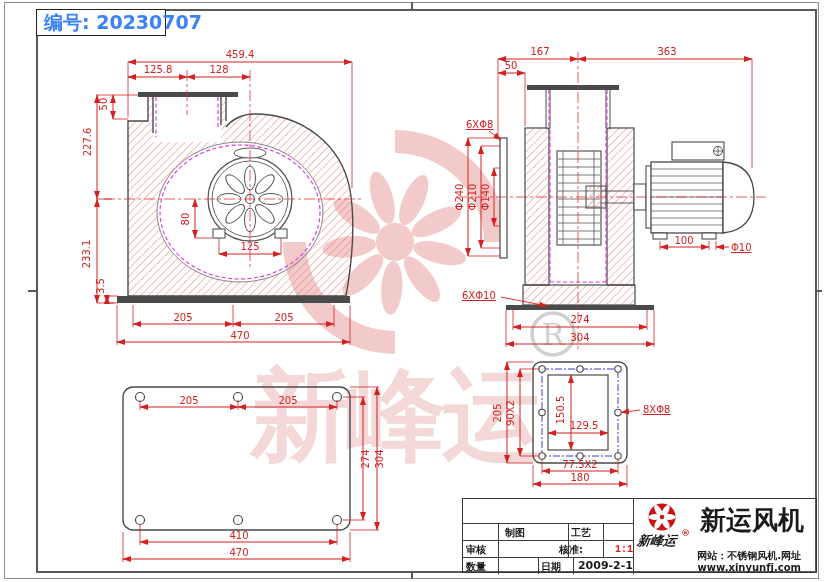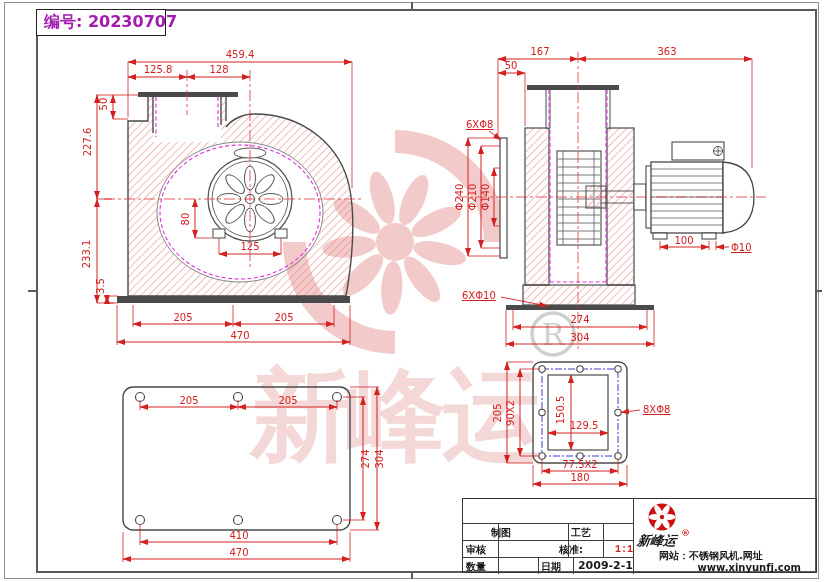--- a/index.html
+++ b/index.html
@@ -258,37 +258,37 @@
 
 <div class="blk" style="left:4px;top:2px;width:815px;height:577px;border:1px solid #909090;"></div>
 <div class="blk" style="left:36px;top:9px;width:781px;height:564px;border:2px solid #5a5a5a;"></div>
 <div class="blk" style="left:411px;top:2px;width:2px;height:7px;background:#5a5a5a;"></div>
 <div class="blk" style="left:411px;top:573px;width:2px;height:6px;background:#5a5a5a;"></div>
 <div class="blk" style="left:28px;top:290px;width:8px;height:2px;background:#5a5a5a;"></div>
 <div class="blk" style="left:817px;top:290px;width:5px;height:2px;background:#5a5a5a;"></div>
 
 
 <div class="blk" style="left:36px;top:9px;width:130px;height:27px;border:1.5px solid #222;background:#fff;">
-  <div style="font-size:16px;font-weight:bold;color:#a21caf;line-height:24px;padding-left:7px;white-space:nowrap;">编号: 20230707</div>
+  <div style="font-size:19px;font-weight:bold;color:#3b82f6;line-height:24px;padding-left:7px;white-space:nowrap;">编号: 20230707</div>
 </div>
 
 
 <div class="blk" style="left:462px;top:498px;width:355px;height:75px;border:1.5px solid #333;background:transparent;">
 
   <div class="tb-line" style="left:0;top:24px;width:170px;height:1px;"></div>
   <div class="tb-line" style="left:0;top:41px;width:170px;height:1px;"></div>
   <div class="tb-line" style="left:0;top:58px;width:170px;height:1px;"></div>
   <div class="tb-line" style="left:170px;top:0;width:1px;height:75px;"></div>
   <div class="tb-line" style="left:35px;top:24px;width:1px;height:51px;"></div>
   <div class="tb-line" style="left:105px;top:24px;width:1px;height:34px;"></div>
   <div class="tb-line" style="left:140px;top:24px;width:1px;height:34px;"></div>
   <div class="tb-line" style="left:75px;top:58px;width:1px;height:17px;"></div>
   <div class="tb-line" style="left:110px;top:58px;width:1px;height:17px;"></div>
 
-  <div class="lbl" style="left:4px;top:26px;padding-left:24px;">制图</div>
+  <div class="lbl" style="left:18px;top:26px;padding-left:24px;">制图</div>
   <div class="lbl" style="left:108px;top:26px;text-align:center;">工艺</div>
   <div class="lbl" style="left:3px;top:43px;">审核</div>
   <div class="lbl" style="left:96px;top:43px;">核准:</div>
   <div class="lbl red" style="left:152px;top:43px;width:29px;text-align:left;font-family:Liberation Mono, monospace;">1:1</div>
   <div class="lbl" style="left:3px;top:60px;">数量</div>
   <div class="lbl" style="left:78px;top:60px;">日期</div>
   <div class="lbl" style="left:111px;top:59px;width:59px;text-align:right;font-size:11px;line-height:16px;">2009-2-1</div>
 
   <svg style="position:absolute;left:182px;top:3px;" width="34" height="34" viewBox="0 0 34 34">
     <circle cx="17" cy="15" r="13.5" fill="#cc1111"></circle>
@@ -297,17 +297,18 @@
       <ellipse cx="17" cy="8" rx="3" ry="6.5" transform="rotate(90 17 15)"></ellipse>
       <ellipse cx="17" cy="8" rx="3" ry="6.5" transform="rotate(150 17 15)"></ellipse>
       <ellipse cx="17" cy="8" rx="3" ry="6.5" transform="rotate(210 17 15)"></ellipse>
       <ellipse cx="17" cy="8" rx="3" ry="6.5" transform="rotate(270 17 15)"></ellipse>
       <ellipse cx="17" cy="8" rx="3" ry="6.5" transform="rotate(330 17 15)"></ellipse>
     </g>
     <circle cx="17" cy="15" r="2.2" fill="#cc1111"></circle>
   </svg>
   <div class="lbl" style="left:168px;top:34px;width:52px;text-align:center;font-size:13px;font-family:'DejaVu Serif',serif;font-style:italic;transform:skewX(-8deg);">新峰运</div>
   <div class="lbl red" style="left:218px;top:30px;font-size:9px;line-height:9px;">®</div>
-  <div class="lbl" style="left:196px;top:51px;width:142px;text-align:left;font-size:10px;line-height:11px;">网站：不锈钢风机.网址</div>
+  <div class="lbl" style="left:226px;top:6px;width:126px;text-align:center;font-size:26px;line-height:30px;white-space:nowrap;">新运风机</div>
+  <div class="lbl" style="left:196px;top:51px;width:142px;text-align:right;font-size:10px;line-height:11px;">网站：不锈钢风机.网址</div>
   <div class="lbl" style="left:196px;top:63px;width:142px;text-align:right;font-size:10px;line-height:11px;">www.xinyunfj.com</div>
 </div>
 
 </div>
 
 </body></html>

